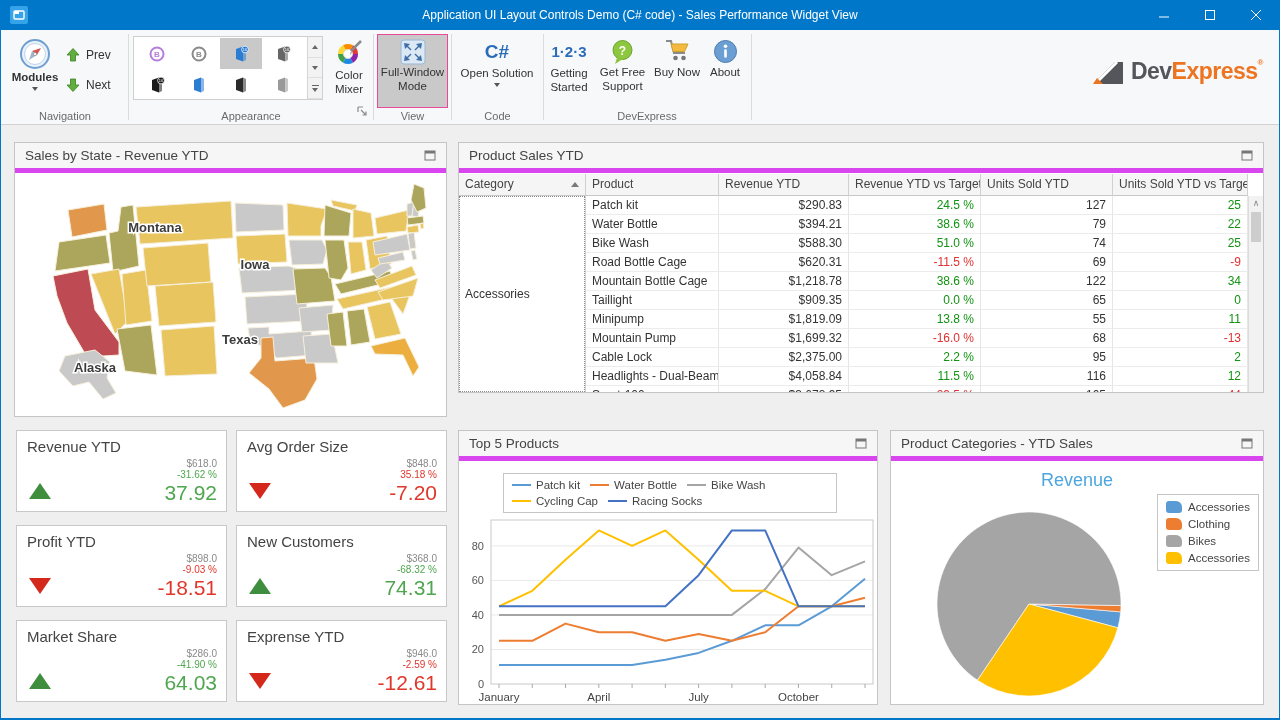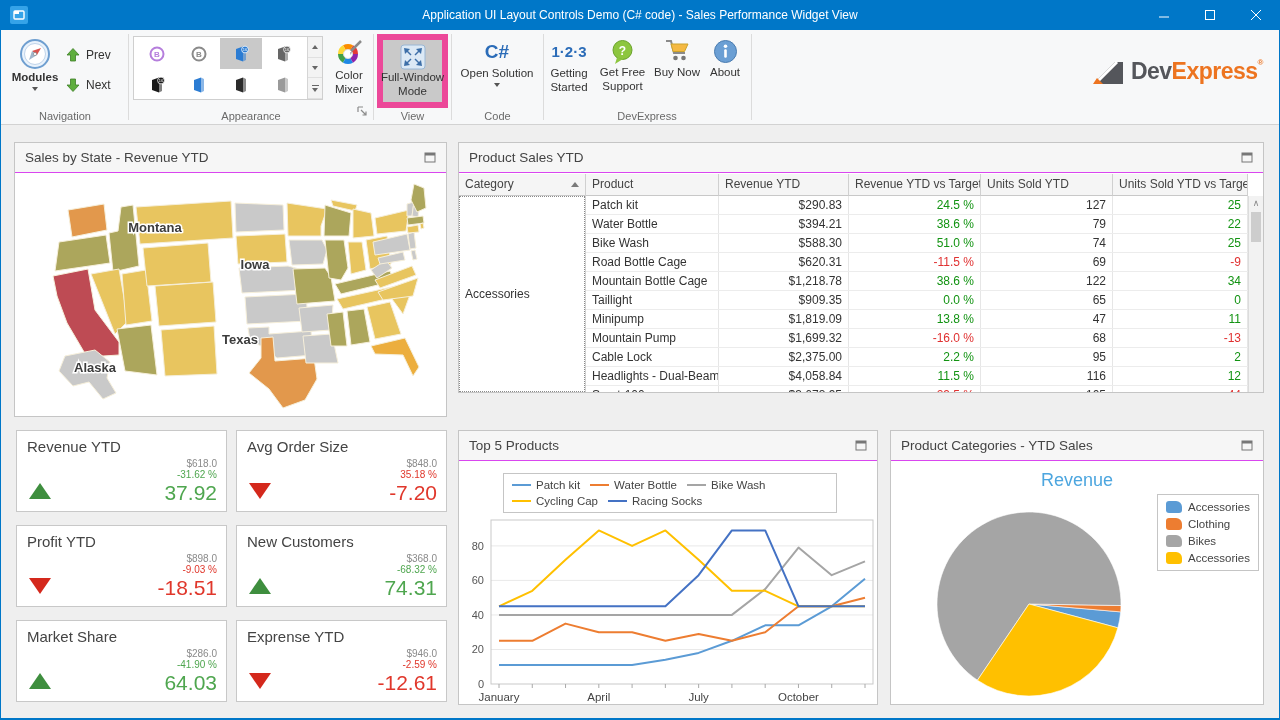--- a/index.html
+++ b/index.html
@@ -13,21 +13,21 @@
   .tb-btns { margin-left:auto; display:flex; height:30px; }
   .tb-btn { width:46px; height:30px; display:flex; align-items:center; justify-content:center; }
 
   
   .ribbon { position:absolute; top:30px; left:0; right:0; height:95px; background:#f7f8f9; border-bottom:1px solid #d2d2d2; }
   .rgroup { position:absolute; top:0; height:94px; }
   .glabel { position:absolute; bottom:2px; left:0; right:0; text-align:center; font-size:11px; color:#6a6a6a; }
   .rsep { position:absolute; top:4px; bottom:4px; width:1px; background:#dcdcdc; }
   .bigbtn { position:absolute; display:flex; flex-direction:column; align-items:center; padding-top:4px; gap:1px; cursor:default; }
   .bigbtn .blabel { font-size:11.5px; color:#333; line-height:13px; white-space:nowrap; }
-  .bigbtn.pressed { background:#c9c9c9; border:6px solid #ec4899; }
+  .bigbtn.pressed { background:#c9c9c9; border:1px solid #ec4899; }
   .smallbtn { position:absolute; display:flex; align-items:center; gap:5px; height:22px; }
   .smallbtn .blabel { font-size:12px; color:#333; }
   .dd { display:inline-block; width:0; height:0; border-left:3.5px solid transparent; border-right:3.5px solid transparent; border-top:4px solid #555; margin-top:2px; }
   .gallery { position:absolute; left:4px; top:6px; width:190px; height:64px; background:#fff; border:1px solid #cfcfcf; display:flex; }
   .gitems { width:173px; display:grid; grid-template-columns:repeat(4,42px); grid-auto-rows:31px; padding:1px 0 0 2px; }
   .gcell { display:flex; align-items:center; justify-content:center; }
   .gcell.sel { background:#c9c9c9; }
   .gstrip { width:15px; border-left:1px solid #d5d5d5; background:#f3f3f3; display:flex; flex-direction:column; }
   .gsbtn { flex:1; display:flex; flex-direction:column; align-items:center; justify-content:center; border-bottom:1px solid #e0e0e0; }
   .tri-u { width:0;height:0;border-left:3.5px solid transparent;border-right:3.5px solid transparent;border-bottom:4px solid #666; }
@@ -36,21 +36,21 @@
   .launcher { position:absolute; right:5px; bottom:3px; }
   .logo { position:absolute; right:16px; top:26px; display:flex; align-items:center; gap:6px; }
   .logo-text { font-size:23px; font-weight:bold; letter-spacing:-0.5px; }
   .logo-dev { color:#54565b; } .logo-exp { color:#ED7420; }
   .logo-reg { font-size:8px; color:#ED7420; vertical-align:top; }
   .icon-text { font-weight:bold; color:#2b6cb8; }
 
   
   .content { position:absolute; top:125px; left:0; right:0; bottom:0; background:#efefef; }
   .panel { position:absolute; background:#fff; border:1px solid #c5c5c5; }
-  .phead { height:30px; background:#f6f6f6; border-bottom:1px solid #d946ef; display:flex; align-items:center; padding:0 10px; }
+  .phead { height:30px; background:#f6f6f6; border-bottom:5px solid #d946ef; display:flex; align-items:center; padding:0 10px; }
   .ptitle { font-size:13.5px; color:#444; }
   .pcollapse { margin-left:auto; display:flex; }
   .pbody { position:absolute; top:31px; left:0; right:0; bottom:0; overflow:hidden; }
 
   
   .table-wrap { display:flex; height:100%; }
   .cat-col { width:127px; display:flex; flex-direction:column; border-right:1px solid #d0d0d0; }
   .th { background:#f5f5f5; border-bottom:1px solid #c8c8c8; border-right:1px solid #d0d0d0; font-size:12px; color:#444; height:22px; line-height:21px; padding:0 6px; white-space:nowrap; overflow:hidden; display:flex; align-items:center; }
   .cat-header { justify-content:space-between; border-right:none; }
   .sort-up { width:0;height:0;border-left:4px solid transparent;border-right:4px solid transparent;border-bottom:5px solid #7a7a7a; }
@@ -470,21 +470,21 @@
                   <div class="td ">Taillight</div>
                   <div class="td right">$909.35</div>
                   <div class="td right vs" style="color: rgb(18, 147, 18);">0.0 %</div>
                   <div class="td right">65</div>
                   <div class="td right vs" style="color: rgb(18, 147, 18);">0</div>
                 </div>
                 <div class="tr">
                   <div class="td ">Minipump</div>
                   <div class="td right">$1,819.09</div>
                   <div class="td right vs" style="color: rgb(18, 147, 18);">13.8 %</div>
-                  <div class="td right">47</div>
+                  <div class="td right">55</div>
                   <div class="td right vs" style="color: rgb(18, 147, 18);">11</div>
                 </div>
                 <div class="tr">
                   <div class="td ">Mountain Pump</div>
                   <div class="td right">$1,699.32</div>
                   <div class="td right vs" style="color: rgb(224, 49, 49);">-16.0 %</div>
                   <div class="td right">68</div>
                   <div class="td right vs" style="color: rgb(224, 49, 49);">-13</div>
                 </div>
                 <div class="tr">

